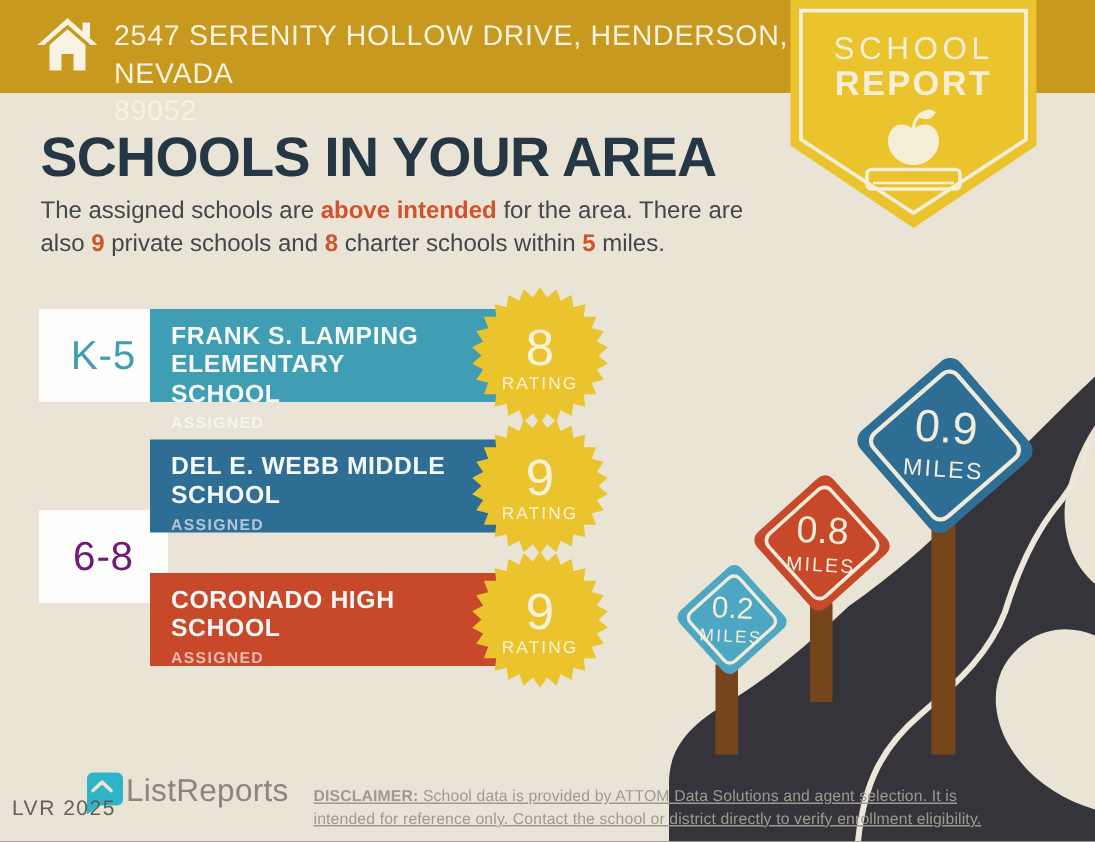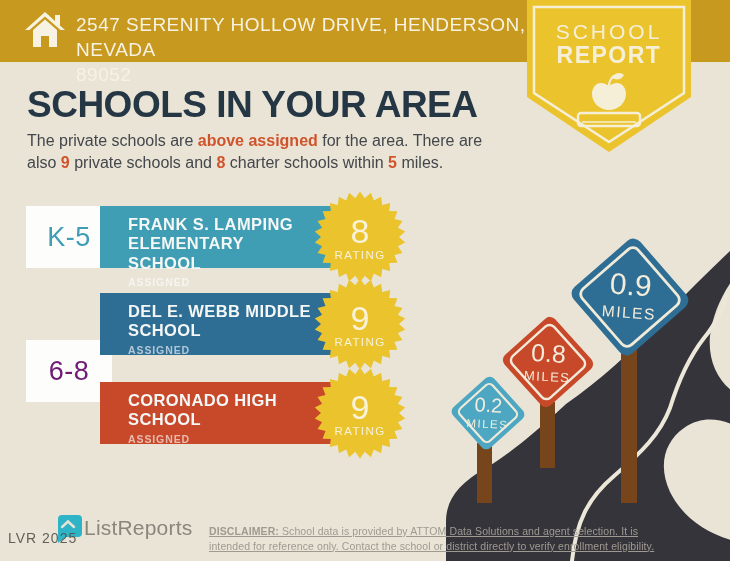--- a/index.html
+++ b/index.html
@@ -32,21 +32,21 @@
   .row-1{top:206px;}
   .row-2{top:293px;}
   .row-3{top:382px;}
   .grade-box{
     position:absolute;left:0;top:0;width:86px;height:62px;background:#fdfdfb;
     display:flex;align-items:center;justify-content:center;
     font-size:27px;letter-spacing:.5px;
   }
   .row-bar{
     position:absolute;left:74px;top:0;width:233px;height:62px;
-    box-sizing:border-box;padding:9px 0 0 28px;color:#f4f7f5;
+    box-sizing:border-box;padding:9px 0 0 14px;color:#f4f7f5;
   }
   .row-1 .row-bar{background:#3f9db4;}
   .row-1 .grade-box{color:#3f9db4;}
   .row-2 .row-bar{background:#2e6d94;}
   .row-2 .grade-box{color:#701a75;margin-top:47px;}
   .row-3 .row-bar{background:#c8492a;}
   .row-3 .grade-box{color:#c8492a;}
   .school-name{
     font-size:16.5px;font-weight:600;line-height:1.18;letter-spacing:.4px;
     text-transform:uppercase;max-width:186px;
@@ -146,21 +146,21 @@
     <g>
       <path d="M83 86 c-9 -7 -17 -1 -17 8 c0 9 8 16 17 16 c9 0 17 -7 17 -16 c0 -9 -8 -15 -17 -8 Z" fill="#f6efd7"></path>
       <path d="M83 86 q0 -6 5 -10" stroke="#f6efd7" stroke-width="2.2" fill="none"></path>
       <path d="M85 77 q8 -7 13 -2 q-5 8 -13 2 Z" fill="#f6efd7"></path>
       <rect x="52" y="113" width="62" height="13" rx="3" fill="none" stroke="#f6efd7" stroke-width="2.4"></rect>
       <line x1="56" y1="122" x2="110" y2="122" stroke="#f6efd7" stroke-width="1.6"></line>
     </g>
   </svg>
 
   <div class="page-title">SCHOOLS IN YOUR AREA</div>
-  <div class="intro"><span>The private schools are </span><span class="hl">above assigned</span><span> for the area. There are also </span><span class="hl">9</span><span> private schools and </span><span class="hl">8</span><span> charter schools within </span><span class="hl">5</span><span> miles.</span></div>
+  <div class="intro"><span>The assigned schools are </span><span class="hl">above intended</span><span> for the area. There are also </span><span class="hl">9</span><span> private schools and </span><span class="hl">8</span><span> charter schools within </span><span class="hl">5</span><span> miles.</span></div>
 
   <div class="row row-1">
     <div class="grade-box">K-5</div>
     <div class="row-bar">
       <div class="school-name">FRANK S. LAMPING ELEMENTARY SCHOOL</div>
       <div class="school-status">ASSIGNED</div>
     </div>
     <svg class="badge" viewBox="0 0 92 92">
       <polygon class="star" fill="#ebc32d" points="46.0,0.5 50.7,7.3 56.9,1.8 59.8,9.5 67.1,5.7 68.2,13.9 76.2,11.9 75.2,20.1 83.4,20.2 80.5,27.9 88.5,29.9 83.9,36.7 91.2,40.5 85.0,46.0 91.2,51.5 83.9,55.3 88.5,62.1 80.5,64.1 83.4,71.8 75.2,71.9 76.2,80.1 68.2,78.1 67.1,86.3 59.8,82.5 56.9,90.2 50.7,84.7 46.0,91.5 41.3,84.7 35.1,90.2 32.2,82.5 24.9,86.3 23.8,78.1 15.8,80.1 16.8,71.9 8.6,71.8 11.5,64.1 3.5,62.1 8.1,55.3 0.8,51.5 7.0,46.0 0.8,40.5 8.1,36.7 3.5,29.9 11.5,27.9 8.6,20.2 16.8,20.1 15.8,11.9 23.8,13.9 24.9,5.7 32.2,9.5 35.1,1.8 41.3,7.3"></polygon>
       <text class="num" x="46" y="52" text-anchor="middle">8</text>

